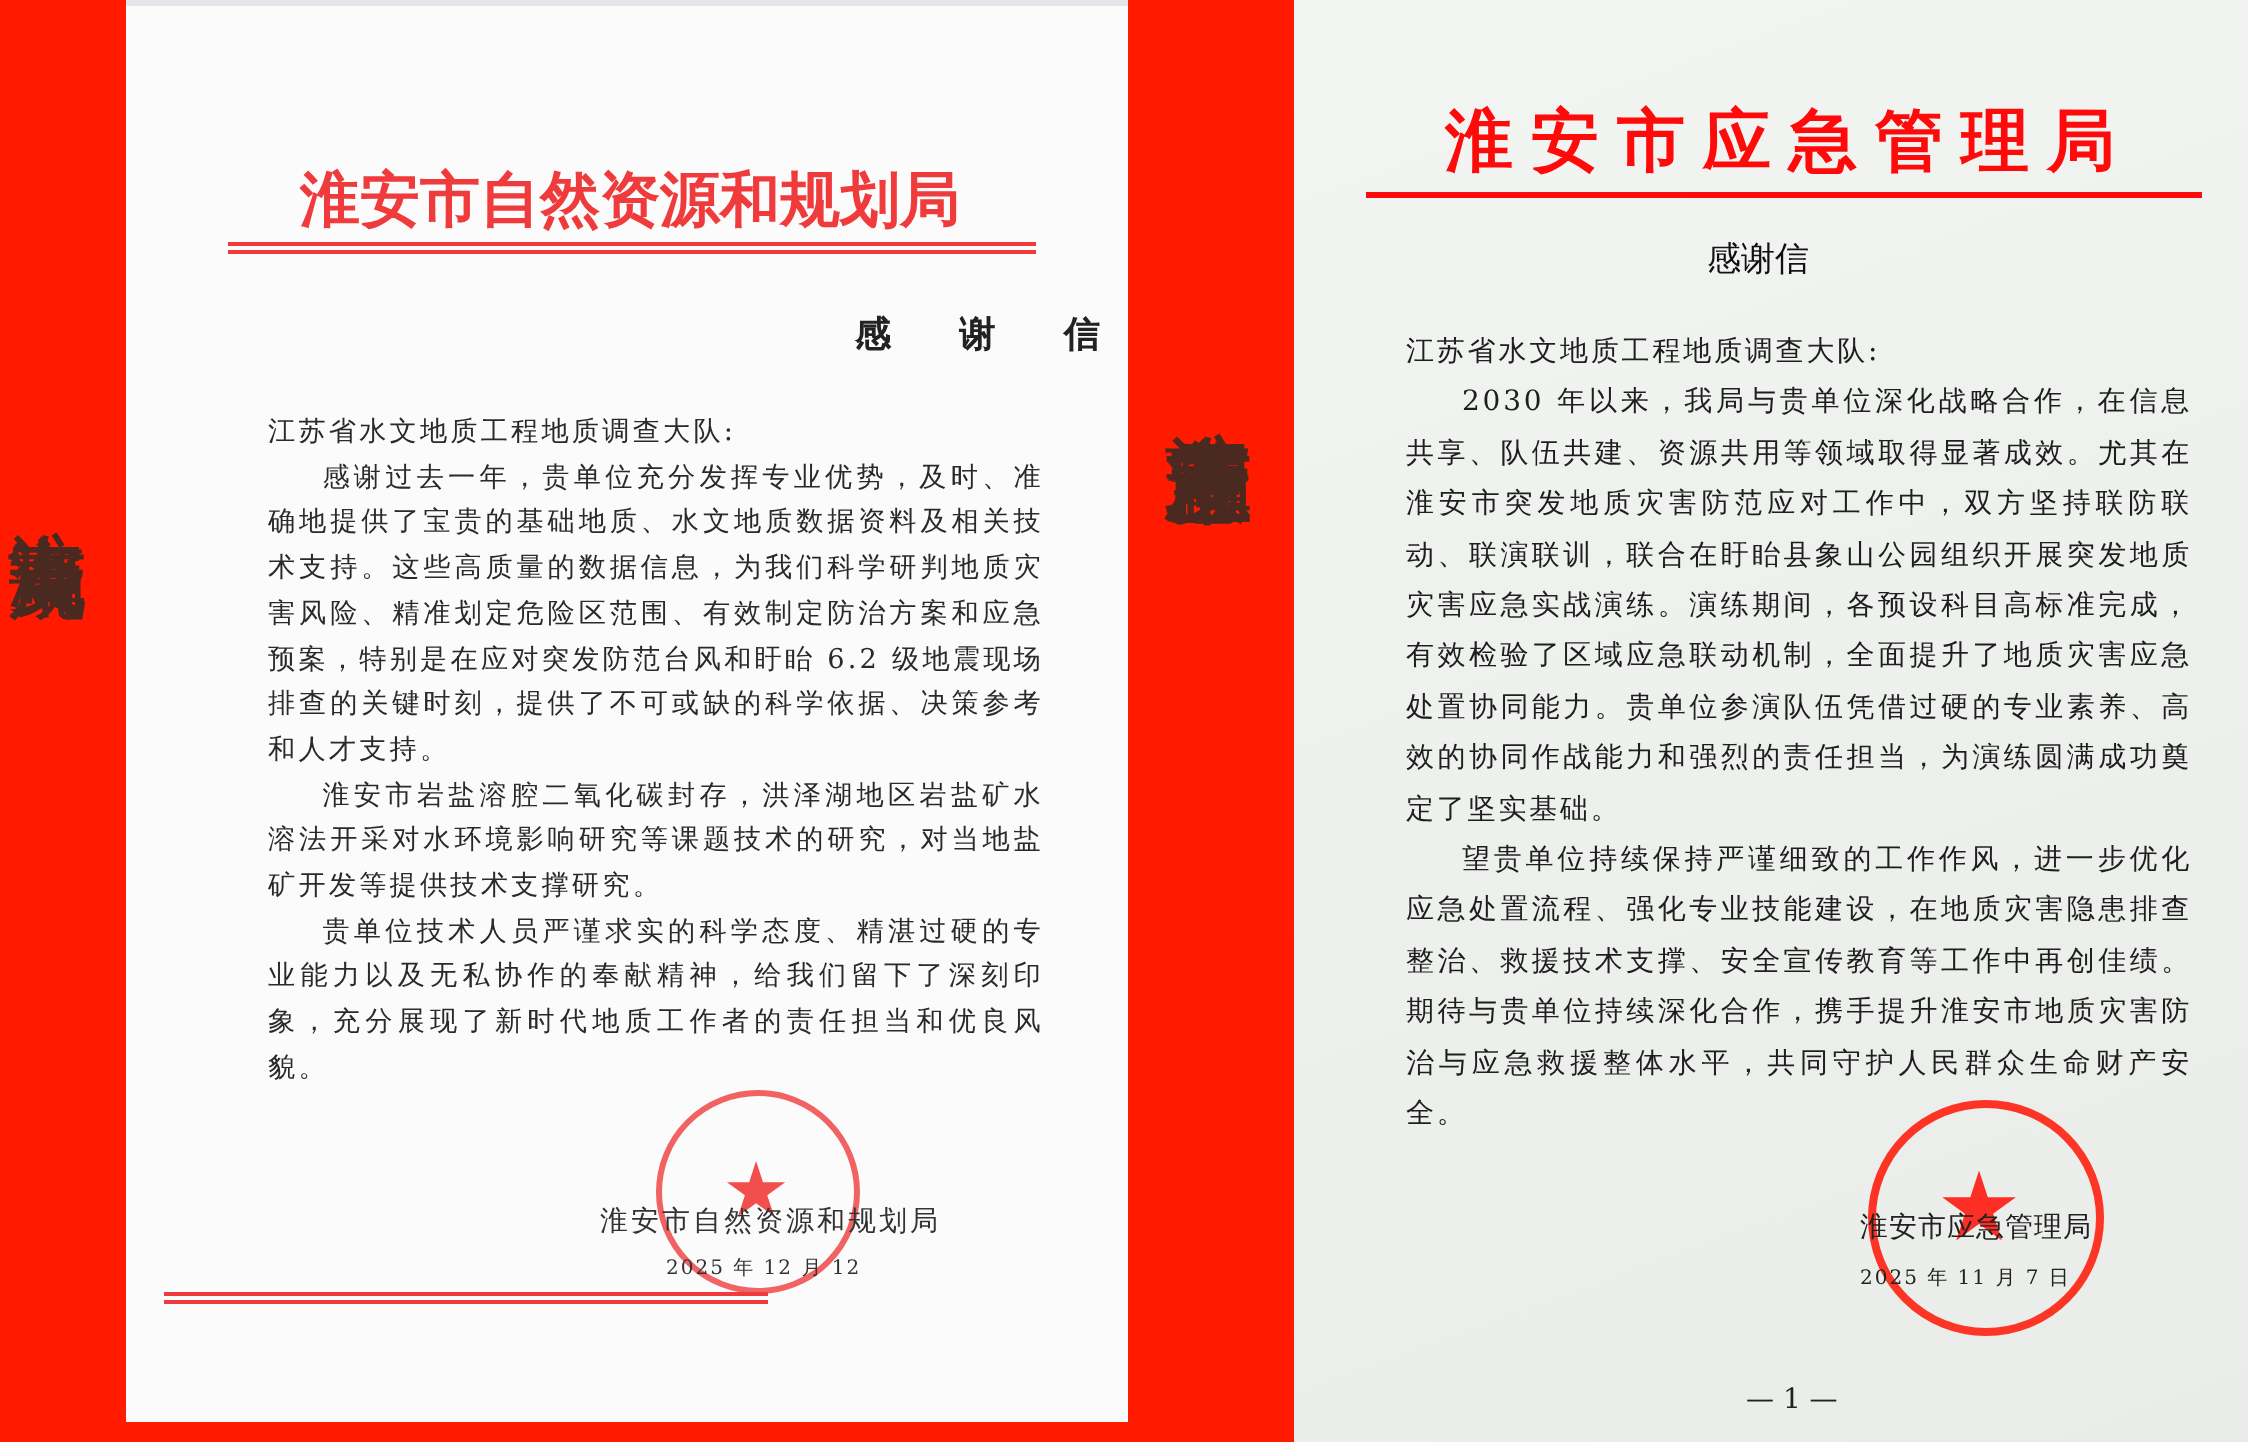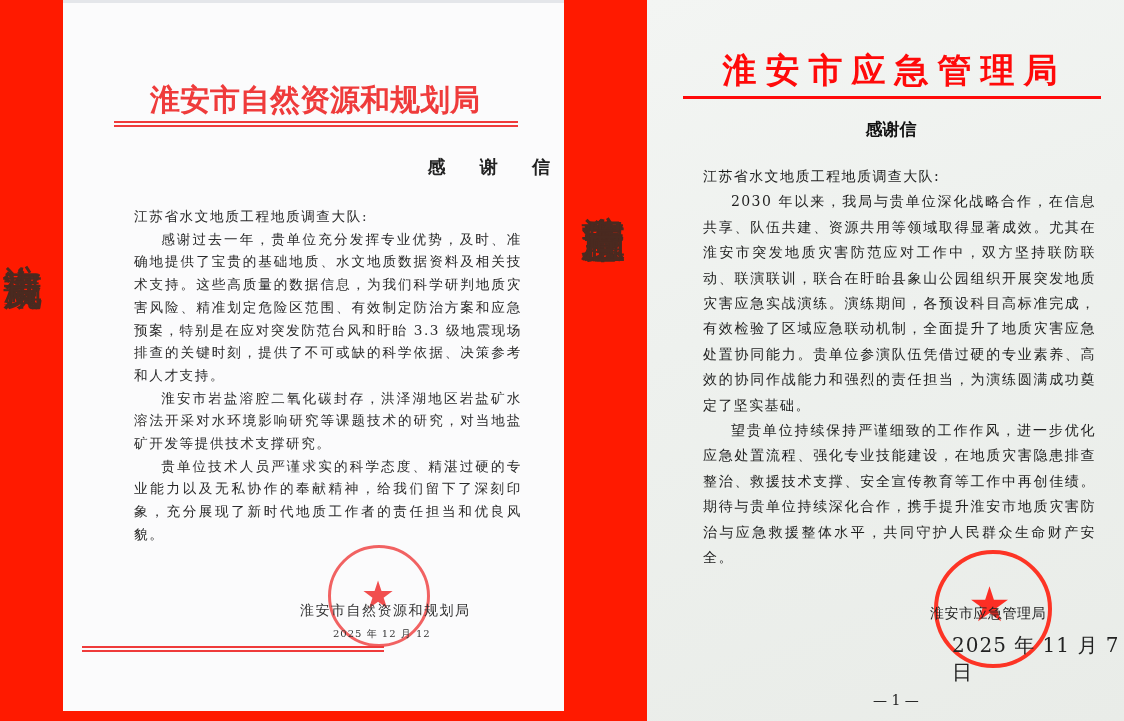--- a/index.html
+++ b/index.html
@@ -59,47 +59,47 @@
 
   
   .r-head {
     position:absolute; left:697px; top:48px; width:395px; text-align:center;
     color:#ff0a0a; font-size:34px; font-weight:bold; letter-spacing:9px;
     font-family:"DejaVu Sans", "Liberation Sans", sans-serif;
   }
   .r-rule { position:absolute; left:683px; top:96px; width:418px; height:3px; background:#ff0a0a; }
   .r-title {
     position:absolute; left:647px; top:118px; width:464px; text-align:center;
-    font-size:17px; font-weight:bold; color:#111;padding-left:12px;
+    font-size:17px; font-weight:normal; color:#111;
   }
   .r-body {
     position:absolute; left:703px; top:164px; width:393px;
     font-size:14px; line-height:25.4px; color:#1e1e1e; letter-spacing:1.4px;
     text-align:justify;
   }
   .r-body p { margin:0; text-indent:2em; }
   .r-body p.salute { text-indent:0; }
   .r-sign { position:absolute; left:930px; top:605px; font-size:14px; color:#222; letter-spacing:0.5px; }
-  .r-date { position:absolute; left:930px; top:632px; font-size:20px; color:#222; letter-spacing:1px;margin-left:22px; }
+  .r-date { position:absolute; left:930px; top:632px; font-size:10px; color:#222; letter-spacing:1px; }
   .r-page { position:absolute; left:873px; top:692px; font-size:14px; color:#222; }
 </style>
 </head>
 <body>
 
 <div class="vert vert-left">淮安市资规局</div>
 <div class="vert vert-mid">淮安市应急管理局</div>
 
 <div class="paper-left"></div>
 <div class="l-head">淮安市自然资源和规划局</div>
 <div class="l-rule" style="top:121px;"></div>
 <div class="l-rule" style="top:125px;"></div>
 <div class="l-title">感 谢 信</div>
 <div class="l-body">
   <p class="salute">江苏省水文地质工程地质调查大队:</p>
-  <p>感谢过去一年，贵单位充分发挥专业优势，及时、准确地提供了宝贵的基础地质、水文地质数据资料及相关技术支持。这些高质量的数据信息，为我们科学研判地质灾害风险、精准划定危险区范围、有效制定防治方案和应急预案，特别是在应对突发防范台风和盱眙 3.3 级地震现场排查的关键时刻，提供了不可或缺的科学依据、决策参考和人才支持。</p>
+  <p>感谢过去一年，贵单位充分发挥专业优势，及时、准确地提供了宝贵的基础地质、水文地质数据资料及相关技术支持。这些高质量的数据信息，为我们科学研判地质灾害风险、精准划定危险区范围、有效制定防治方案和应急预案，特别是在应对突发防范台风和盱眙 6.2 级地震现场排查的关键时刻，提供了不可或缺的科学依据、决策参考和人才支持。</p>
   <p>淮安市岩盐溶腔二氧化碳封存，洪泽湖地区岩盐矿水溶法开采对水环境影响研究等课题技术的研究，对当地盐矿开发等提供技术支撑研究。</p>
   <p>贵单位技术人员严谨求实的科学态度、精湛过硬的专业能力以及无私协作的奉献精神，给我们留下了深刻印象，充分展现了新时代地质工作者的责任担当和优良风貌。</p>
 </div>
 <div class="stamp-left">
   <span class="star">★</span>
 </div>
 <div class="l-sign">淮安市自然资源和规划局</div>
 <div class="l-date">2025 年 12 月 12</div>
 <div class="l-rule" style="top:646px;width:302px;left:82px;"></div>
 <div class="l-rule" style="top:650px;width:302px;left:82px;"></div>

